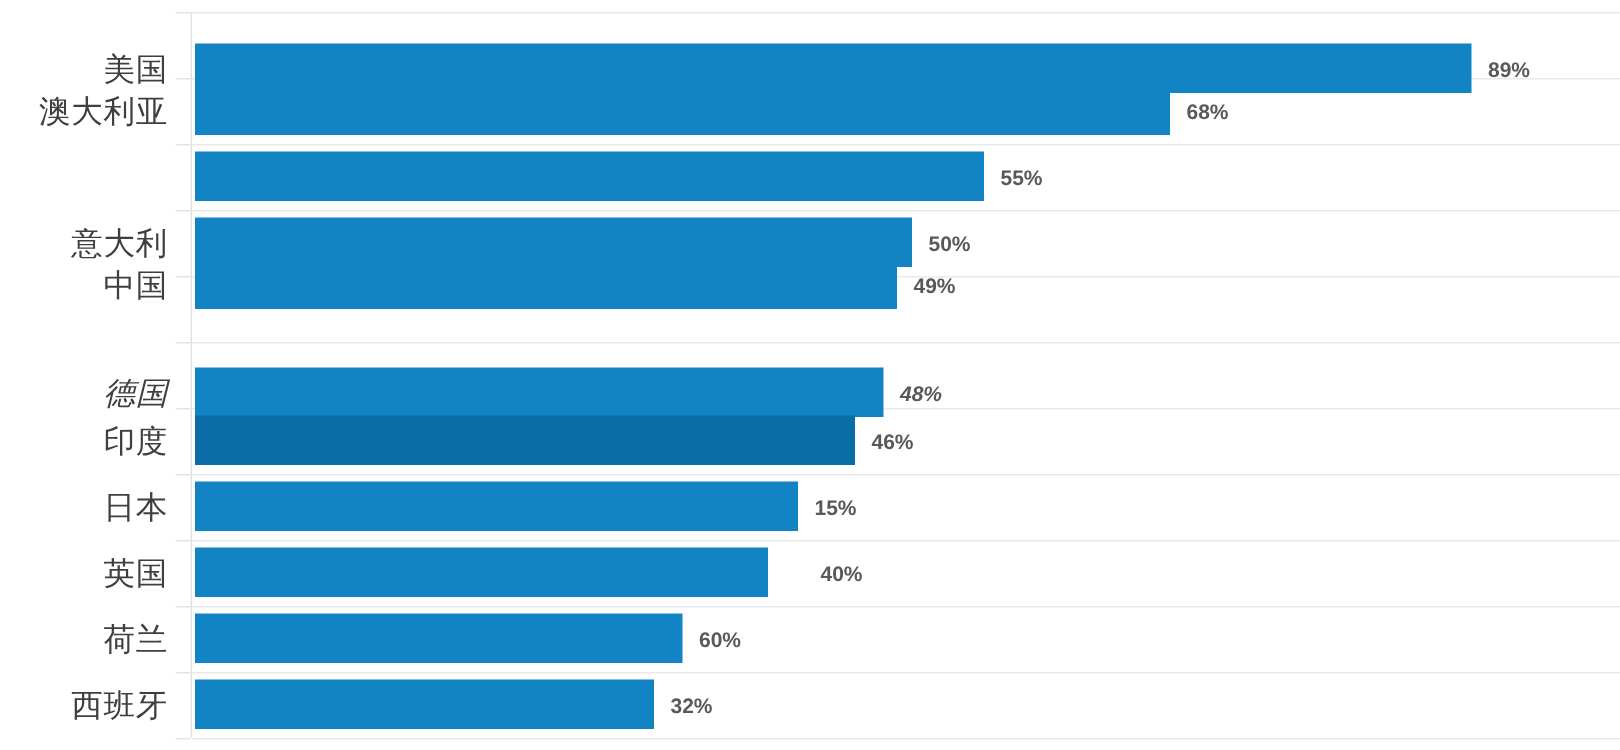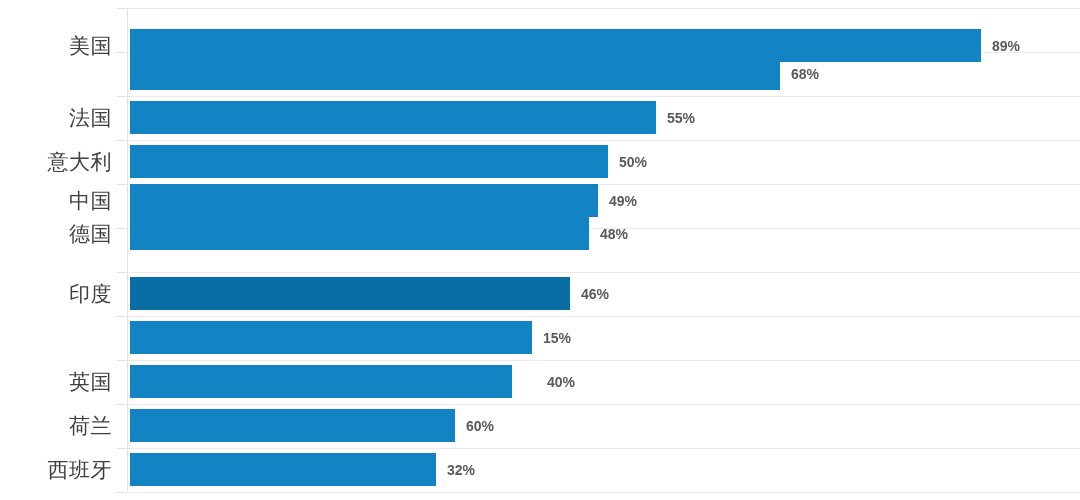--- a/index.html
+++ b/index.html
@@ -151,49 +151,50 @@
         <div class="tick" style="top: 448px;"></div>
         <div class="tick" style="top: 492px;"></div>
       </div>
     <div class="rows" id="rows">
         <div class="row" style="top: 24px; padding-left: 24px;">
           <div class="cat-label">美国</div>
           <div class="bar" style="width: 851px;"></div>
           <div class="val-label" style="left: 992px;">89%</div>
         </div>
         <div class="row" style="top: 52px;">
+          <div class="cat-label">澳大利亚</div>
           <div class="bar" style="width: 650px;"></div>
           <div class="val-label" style="left: 791px;">68%</div>
         </div>
         <div class="row" style="top: 96px;">
-          <div class="cat-label">法国</div>
           <div class="bar" style="width: 526px;"></div>
           <div class="val-label" style="left: 667px;">55%</div>
         </div>
         <div class="row" style="top: 140px;">
           <div class="cat-label">意大利</div>
           <div class="bar" style="width: 478px;"></div>
           <div class="val-label" style="left: 619px;">50%</div>
         </div>
-        <div class="row" style="top: 179px;">
+        <div class="row" style="top: 168px;">
           <div class="cat-label">中国</div>
           <div class="bar" style="width: 468px;"></div>
           <div class="val-label" style="left: 609px;">49%</div>
         </div>
-        <div class="row" style="top: 212px;">
+        <div class="row" style="top: 240px; font-style: italic;">
           <div class="cat-label">德国</div>
           <div class="bar" style="width: 459px;"></div>
           <div class="val-label" style="left: 600px;">48%</div>
         </div>
         <div class="row" style="top: 272px;">
           <div class="cat-label">印度</div>
           <div class="bar highlight" style="width: 440px;"></div>
           <div class="val-label" style="left: 581px;">46%</div>
         </div>
         <div class="row" style="top: 316px;">
+          <div class="cat-label">日本</div>
           <div class="bar" style="width: 402px;"></div>
           <div class="val-label" style="left: 543px;">15%</div>
         </div>
         <div class="row" style="top: 360px;">
           <div class="cat-label">英国</div>
           <div class="bar" style="width: 382px;"></div>
           <div class="val-label" style="left: 523px; margin-left: 24px;">40%</div>
         </div>
         <div class="row" style="top: 404px;">
           <div class="cat-label">荷兰</div>

